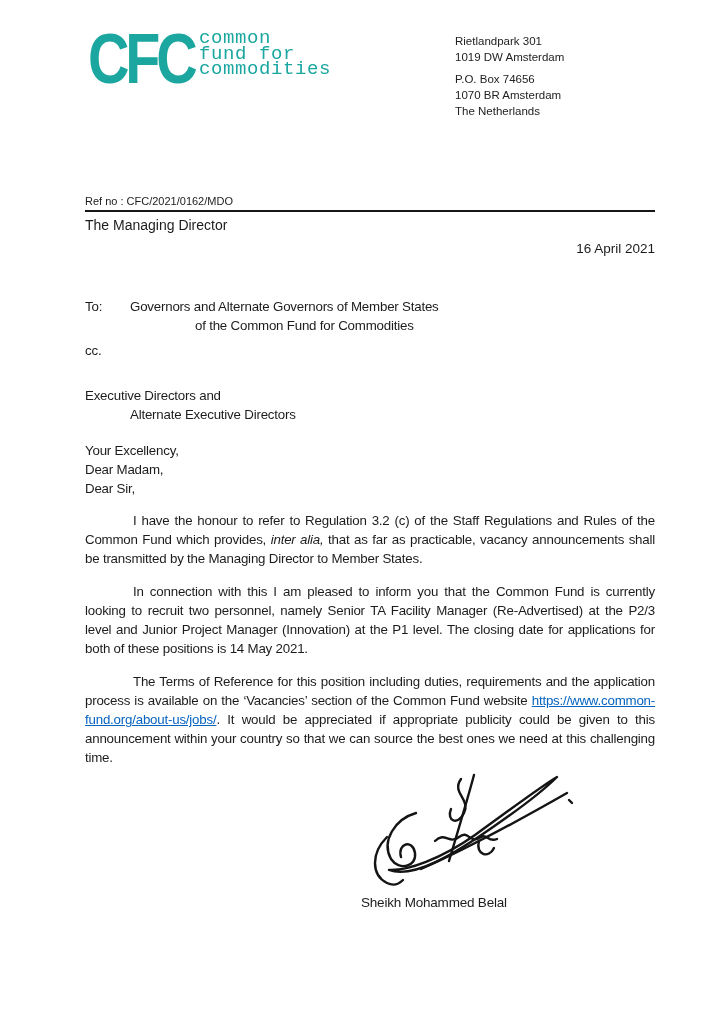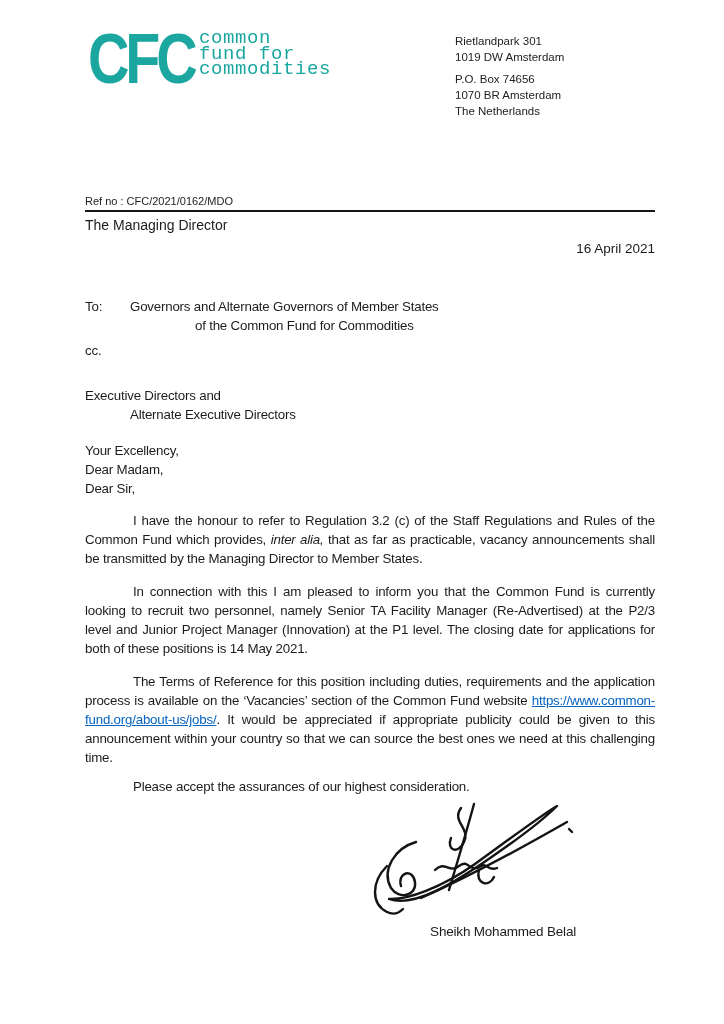--- a/index.html
+++ b/index.html
@@ -64,21 +64,21 @@
   }
   .p1{margin-top:13px;}
   .p2{margin-top:14px;}
   .p3{margin-top:14px;}
   .closing{margin-top:10px;text-indent:48px;}
   .doc-link{color:#0563C1;text-decoration:underline;cursor:pointer;}
   .italic{font-style:italic;}
   
   .sig-block{margin-top:2px;margin-left:276px;width:215px;text-align:center;}
   .sig-svg{display:block;width:215px;height:124px;}
-  .sig-name{font-size:13.5px;letter-spacing:-0.2px;margin-top:0px;text-align:right;}
+  .sig-name{font-size:13.5px;letter-spacing:-0.2px;margin-top:0px;text-align:left;}
 </style>
 </head>
 <body>
 
 <div class="page">
 
   <div class="logo">
     <div class="logo-acronym">CFC</div>
     <div class="logo-wordmark">
       <div>common</div>
@@ -128,21 +128,20 @@
       <div>Dear Madam,</div>
       <div>Dear Sir,</div>
     </div>
 
     <p class="para p1"><span>I have the honour to refer to Regulation 3.2 (c) of the Staff Regulations and Rules of the Common Fund which provides, </span><span class="italic">inter alia,</span><span> that as far as practicable, vacancy announcements shall be transmitted by the Managing Director to Member States.</span></p>
 
     <p class="para p2">In connection with this I am pleased to inform you that the Common Fund is currently looking to recruit two personnel, namely Senior TA Facility Manager (Re-Advertised) at the P2/3 level and Junior Project Manager (Innovation) at the P1 level. The closing date for applications for both of these positions is 14 May 2021.</p>
 
     <p class="para p3"><span>The Terms of Reference for this position including duties, requirements and the application process is available on the ‘Vacancies’ section of the Common Fund website </span><a class="doc-link">https://www.common-fund.org/about-us/jobs/</a><span>. It would be appreciated if appropriate publicity could be given to this announcement within your country so that we can source the best ones we need at this challenging time.</span></p>
 
-    <p class="para closing">Please accept the assurances of our highest consideration.</p>
 
     <div class="sig-block">
       <svg class="sig-svg" viewBox="0 0 215 124" xmlns="http://www.w3.org/2000/svg" fill="none" stroke="#141414" stroke-width="2.4" stroke-linecap="round" stroke-linejoin="round">
         <path d="M28,101 C52,110 92,86 132,58 C164,36 186,18 196,8 C182,16 150,40 114,66 C80,90 46,102 28,101 Z"></path>
         <path d="M60,100 C110,78 164,48 206,24"></path>
         <path d="M208,31 l3,3"></path>
         <path d="M100,10 C90,24 110,30 103,44 C97,57 85,52 90,40"></path>
         <path d="M113,6 C106,32 97,62 88,92"></path>
         <path d="M55,44 C34,50 20,72 30,90 C38,102 56,98 54,84 C52,70 36,74 40,88"></path>
         <path d="M26,68 C10,84 10,106 26,114 C32,117 38,115 42,111"></path>

